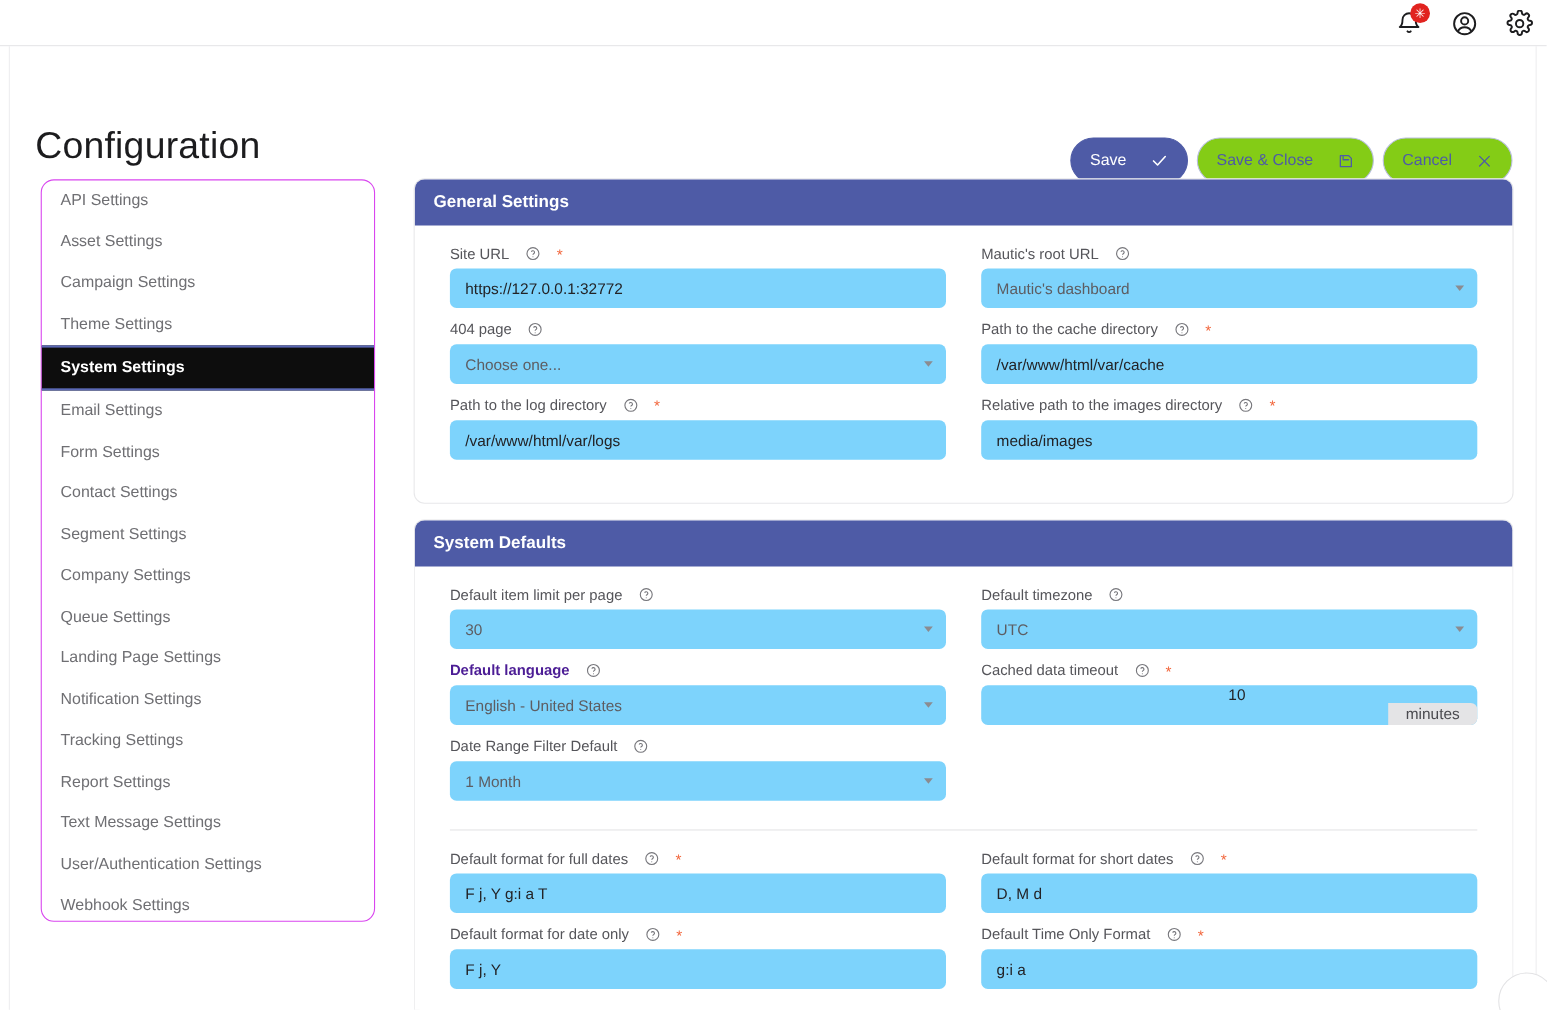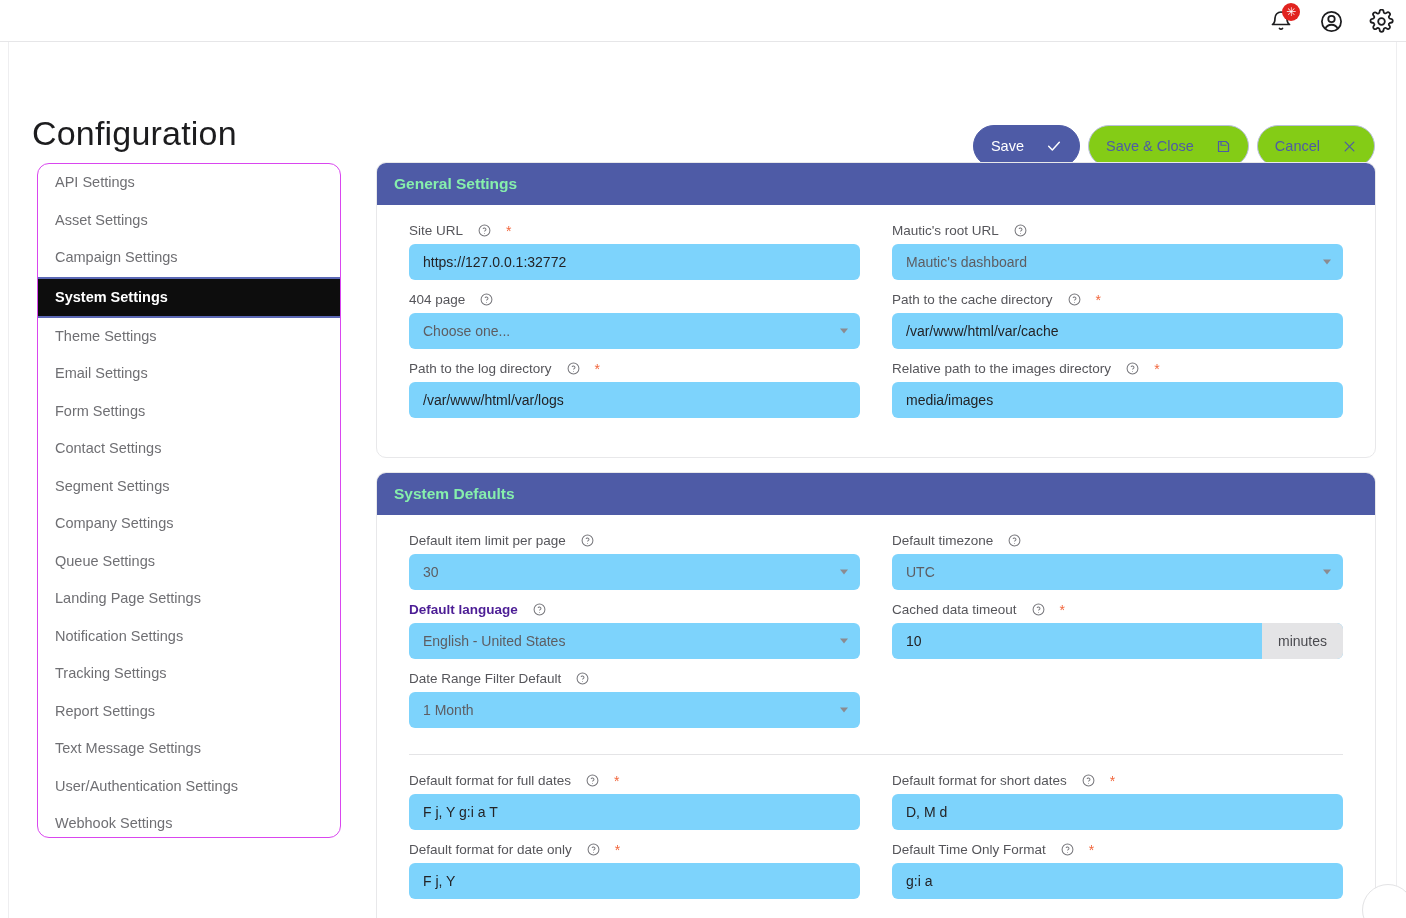--- a/index.html
+++ b/index.html
@@ -83,21 +83,21 @@
   
   .panel {
     position: absolute; left: 376px; width: 1000px;
     background: #fff; border: 1px solid #e8e8ea; border-radius: 10px;
     overflow: hidden;
   }
   #panel-general  { top: 162px; height: 296px; }
   #panel-defaults { top: 472px; height: 446px; border-bottom: none; border-radius: 10px 10px 0 0; }
 
   .panel-head {
-    height: 42px; background: #4e5ba6; color: #86efac;
+    height: 42px; background: #4e5ba6; color: #ffffff;
     display: flex; align-items: center; padding-left: 17px;
     font-size: 15.5px; font-weight: 700;
   }
   .panel-body { padding: 18px 16px 0 16px; position: relative; }
 
   .grid { display: flex; }
   .col { width: 50%; padding: 0 16px; }
 
   .fgroup { margin-bottom: 12px; }
   .flabel {
@@ -113,21 +113,21 @@
     display: flex; align-items: center; padding: 0 14px;
     font-size: 14px; color: #232326; position: relative; cursor: text;
   }
   .field.select { cursor: pointer; padding-right: 30px; color: #5d5d62; }
   .caret {
     position: absolute; right: 12px; top: 50%; transform: translateY(-50%);
     width: 0; height: 0;
     border-left: 4.5px solid transparent; border-right: 4.5px solid transparent;
     border-top: 5px solid #8b8b90;
   }
-  .field.withaddon { padding-right: 0; }
+  .field.withaddon { padding-right: 0; flex-direction: column; }
   .addon {
     margin-left: auto; height: 36px; display: flex; align-items: center;
     padding: 0 16px; background: #e4e4e6; border-radius: 0 6px 6px 0;
     font-size: 14px; color: #4a4a4f;
   }
   .divider { height: 1px; background: #e4e4e6; margin: 14px 16px 18px 16px; }
 
   .fab {
     position: absolute; left: 1362px; top: 884px;
     width: 52px; height: 52px; border-radius: 50%;
@@ -200,22 +200,22 @@
           </svg>
       </span>
     </div>
   </div>
 </div>
 
 <div class="side-card" id="sidebar">
     <div class="side-item">API Settings</div>
     <div class="side-item">Asset Settings</div>
     <div class="side-item">Campaign Settings</div>
+    <div class="side-item">Theme Settings</div>
     <div class="side-item active">System Settings</div>
-    <div class="side-item">Theme Settings</div>
     <div class="side-item">Email Settings</div>
     <div class="side-item">Form Settings</div>
     <div class="side-item">Contact Settings</div>
     <div class="side-item">Segment Settings</div>
     <div class="side-item">Company Settings</div>
     <div class="side-item">Queue Settings</div>
     <div class="side-item">Landing Page Settings</div>
     <div class="side-item">Notification Settings</div>
     <div class="side-item">Tracking Settings</div>
     <div class="side-item">Report Settings</div>

